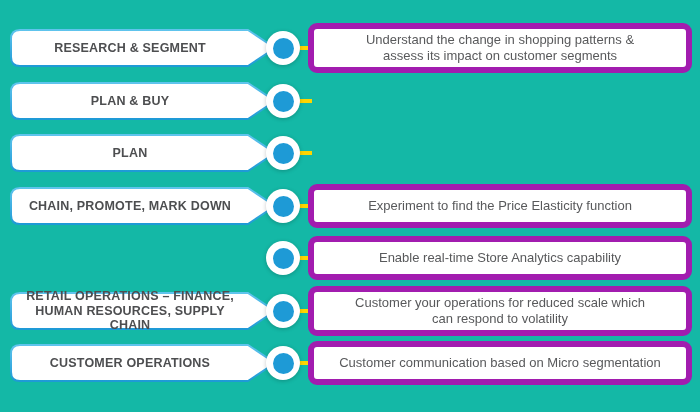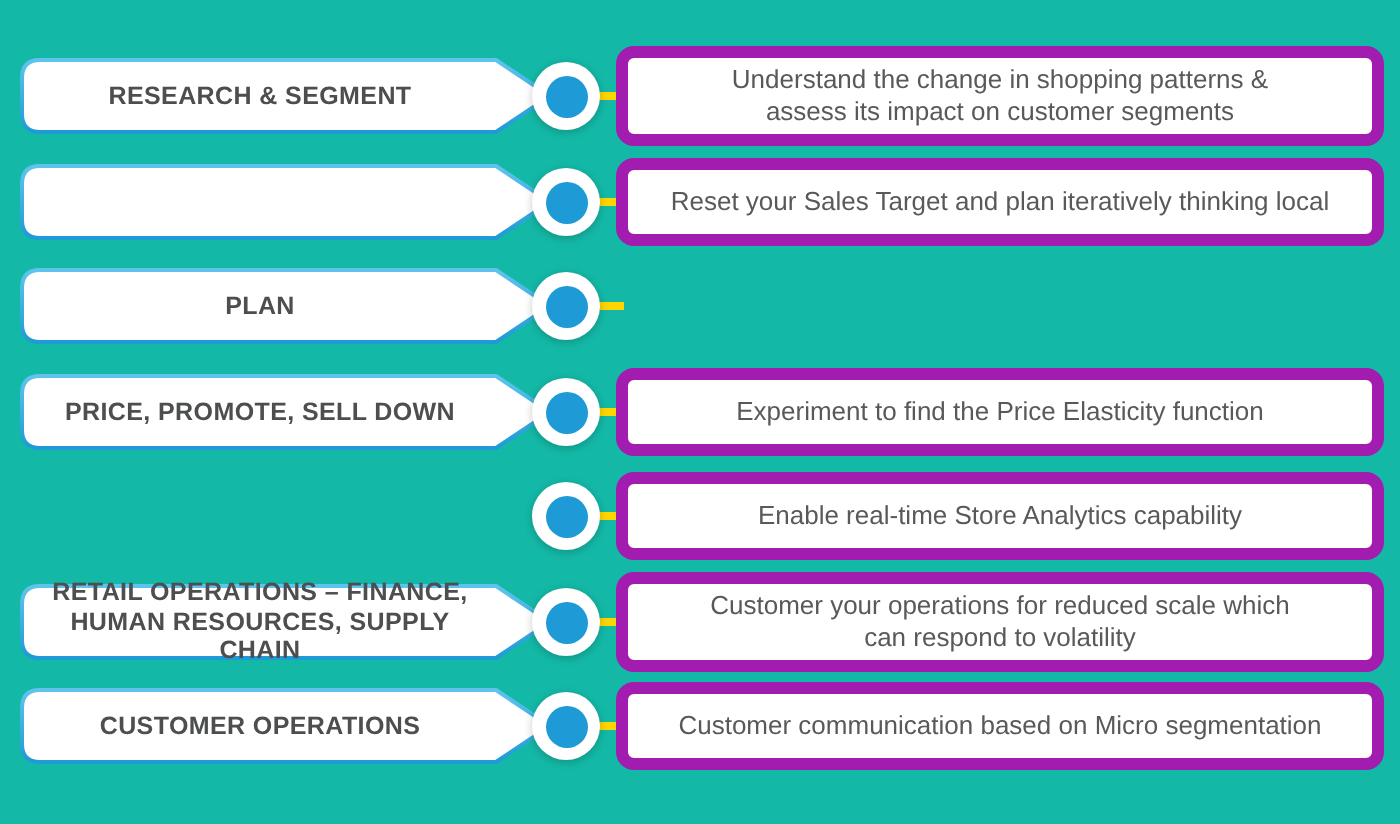--- a/index.html
+++ b/index.html
@@ -126,27 +126,25 @@
         <span>Understand the change in shopping patterns &amp;
 assess its impact on customer segments</span>
       </div>
   </div>
 
   <div class="row" style="top:82px">
     <div class="arrow">
       <svg width="266" height="38" viewBox="0 0 266 38">
         <path d="M10 1 H238 L265 19 L238 37 H10 Q1 37 1 28 V10 Q1 1 10 1 Z" fill="#ffffff" stroke="url(#strokeBlue)" stroke-width="2" stroke-linejoin="round"></path>
       </svg>
-    </div>
-    <div class="link-line"></div>
-    <div class="node">
-        <div class="dot"></div>
-      </div>
-    <div class="desc">
-        <span>Reset your Sales Target and plan iteratively thinking local</span>
+      <div class="stage-label">PLAN &amp; BUY</div>
+    </div>
+    <div class="link-line"></div>
+    <div class="node">
+        <div class="dot"></div>
       </div>
   </div>
 
   <div class="row" style="top:134px">
     <div class="arrow">
       <svg width="266" height="38" viewBox="0 0 266 38">
         <path d="M10 1 H238 L265 19 L238 37 H10 Q1 37 1 28 V10 Q1 1 10 1 Z" fill="#ffffff" stroke="url(#strokeBlue)" stroke-width="2" stroke-linejoin="round"></path>
       </svg>
       <div class="stage-label">PLAN</div>
     </div>
@@ -154,21 +152,21 @@
     <div class="node">
         <div class="dot"></div>
       </div>
   </div>
 
   <div class="row" style="top:187px">
     <div class="arrow">
       <svg width="266" height="38" viewBox="0 0 266 38">
         <path d="M10 1 H238 L265 19 L238 37 H10 Q1 37 1 28 V10 Q1 1 10 1 Z" fill="#ffffff" stroke="url(#strokeBlue)" stroke-width="2" stroke-linejoin="round"></path>
       </svg>
-      <div class="stage-label">PRICE, PROMOTE, SELL DOWN</div>
+      <div class="stage-label">CHAIN, PROMOTE, MARK DOWN</div>
     </div>
     <div class="link-line"></div>
     <div class="node">
         <div class="dot"></div>
       </div>
     <div class="desc">
         <span>Experiment to find the Price Elasticity function</span>
       </div>
   </div>
 

